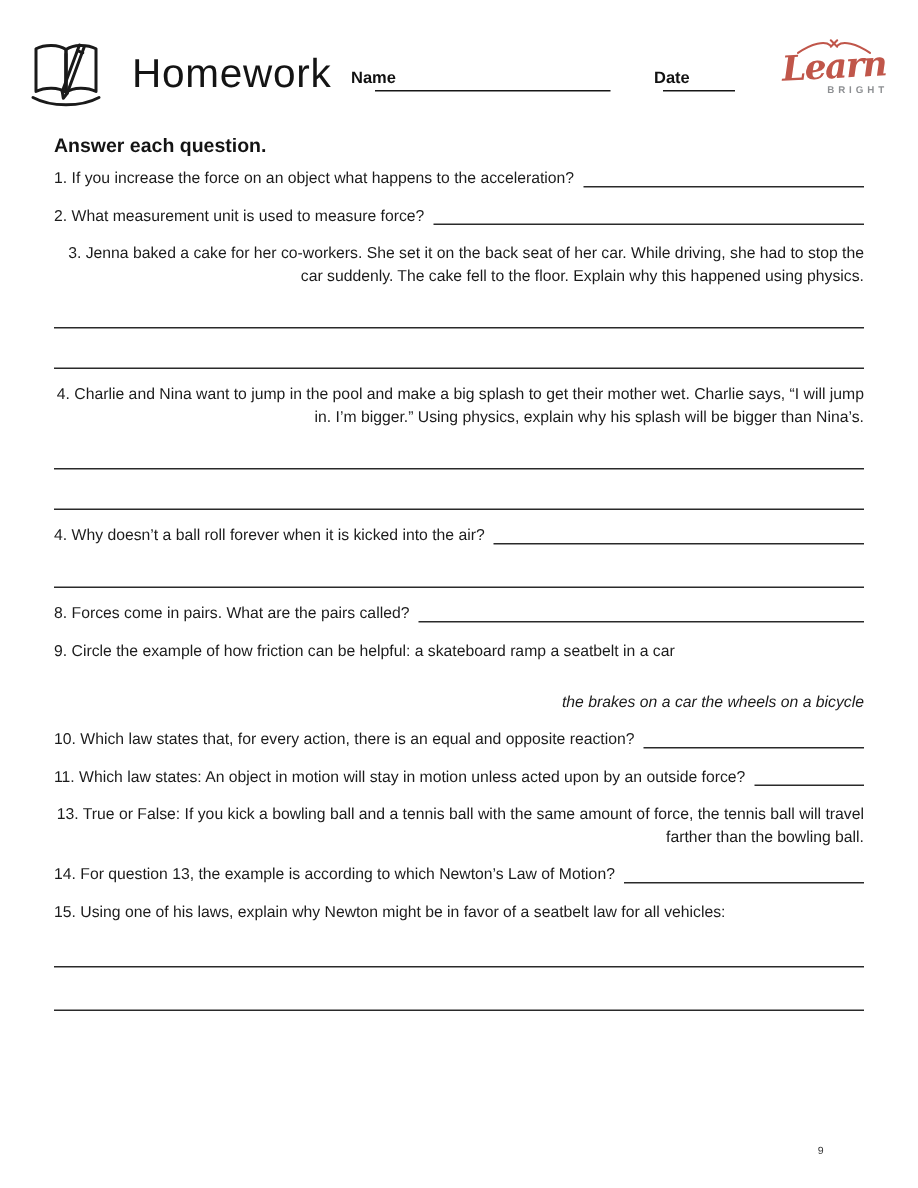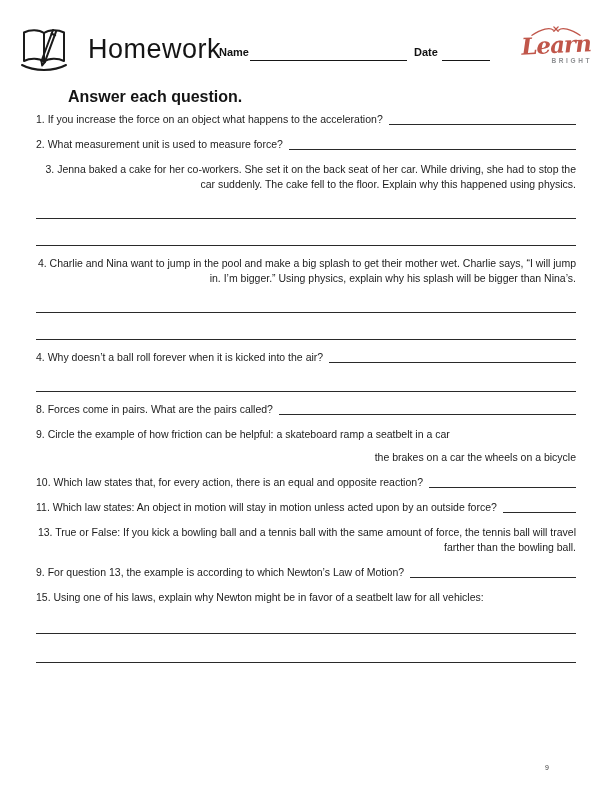--- a/index.html
+++ b/index.html
@@ -3,39 +3,39 @@
 <meta charset="utf-8">
 <style>
   html,body{margin:0;padding:0;background:#ffffff;}
   body{width:612px;height:792px;overflow:hidden;font-family:"Liberation Sans",sans-serif;color:#1f1f1f;}
   .page{position:relative;width:580px;height:792px;background:#ffffff;}
 
   
   .header{position:absolute;left:0;top:0;width:612px;height:80px;}
   .book-icon{position:absolute;left:20px;top:24px;width:48px;height:50px;}
   .hw-title{position:absolute;left:88px;top:34px;font-size:27px;font-weight:400;letter-spacing:.5px;color:#141414;}
-  .name-label{position:absolute;left:219px;top:46px;font-size:11px;font-weight:bold;color:#111;}
+  .name-label{position:absolute;left:234px;top:46px;font-size:11px;font-weight:bold;color:#111;}
   .name-line{position:absolute;left:250px;top:42px;width:157px;height:18px;border-bottom:1.2px solid #161616;}
-  .date-label{position:absolute;left:414px;top:46px;font-size:11px;font-weight:bold;color:#111;}
+  .date-label{position:absolute;left:436px;top:46px;font-size:11px;font-weight:bold;color:#111;}
   .date-line{position:absolute;left:442px;top:42px;width:48px;height:18px;border-bottom:1.2px solid #161616;}
 
   
   .logo{position:absolute;left:514px;top:25px;width:84px;height:46px;text-align:center;}
   .logo-spark{display:block;margin:0 auto -4px auto;width:56px;height:12px;}
   .logo-word{display:block;font-family:"DejaVu Serif",serif;font-style:italic;font-weight:bold;font-size:23px;line-height:24px;letter-spacing:-1px;transform:rotate(-3deg);}
   .logo-tag{display:block;font-size:6.5px;font-weight:bold;letter-spacing:2.6px;margin-top:0px;text-align:right;padding-right:6px;}
 
   
   .main{position:absolute;left:36px;top:89px;width:540px;}
-  .instructions{font-size:16px;font-weight:bold;line-height:15px;margin-bottom:8px;color:#141414;margin-left:32px;}
+  .instructions{font-size:13px;font-weight:bold;line-height:15px;margin-bottom:8px;color:#141414;}
   .question{margin-bottom:10px;font-size:10.5px;line-height:15px;color:#1c1c1c;text-align:right;}
   .q-row{display:flex;align-items:stretch;}
   .q-text{flex:0 1 auto;}
   .q-fill{flex:1 1 12px;min-width:10px;border-bottom:1px solid #2a2a2a;margin:0 0 2px 6px;}
-  .q-line2{margin-top:8px;}
+  .q-line2{margin-top:19px;font-style:italic;}
   .answers{margin-top:0;}
   .answer-line{height:26px;border-bottom:1px solid #2a2a2a;}
   .answer-line.wide{height:28px;}
 
   .page-number{position:absolute;right:31px;bottom:21px;font-size:7px;color:#3a3a3a;}
 </style>
 </head>
 <body>
 
 <div class="page">
@@ -162,21 +162,21 @@
   <div class="question">
     <div class="q-row">
       <span class="q-text">13. True or False: If you kick a bowling ball and a tennis ball with the same amount of force, the tennis ball will travel farther than the bowling ball.</span>
 
     </div>
 
   </div>
 
   <div class="question">
     <div class="q-row">
-      <span class="q-text">9. For question 13, the example is according to which Newton’s Law of Motion?</span>
+      <span class="q-text">14. For question 13, the example is according to which Newton’s Law of Motion?</span>
       <span class="q-fill"></span>
     </div>
 
   </div>
 
   <div class="question">
     <div class="q-row">
       <span class="q-text">15. Using one of his laws, explain why Newton might be in favor of a seatbelt law for all vehicles:</span>
 
     </div>

